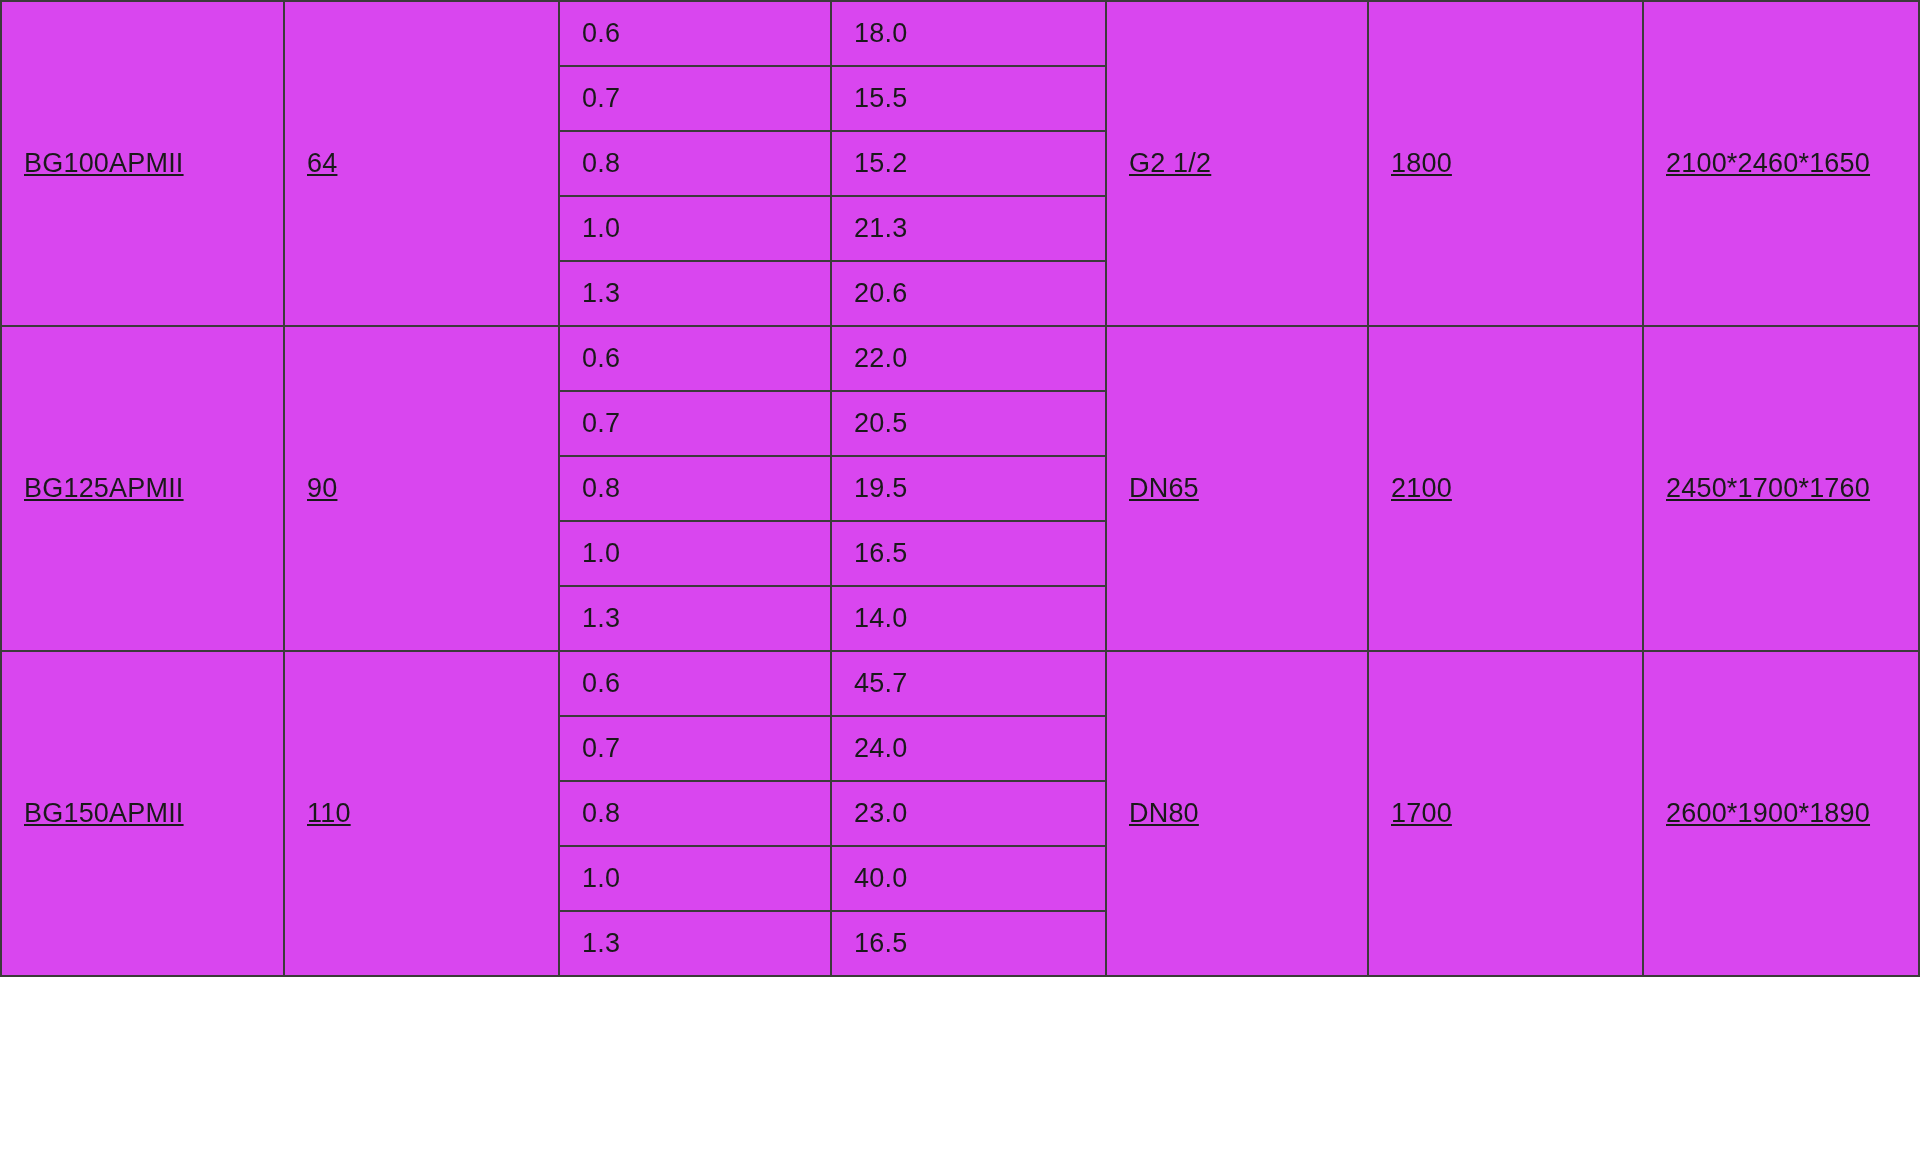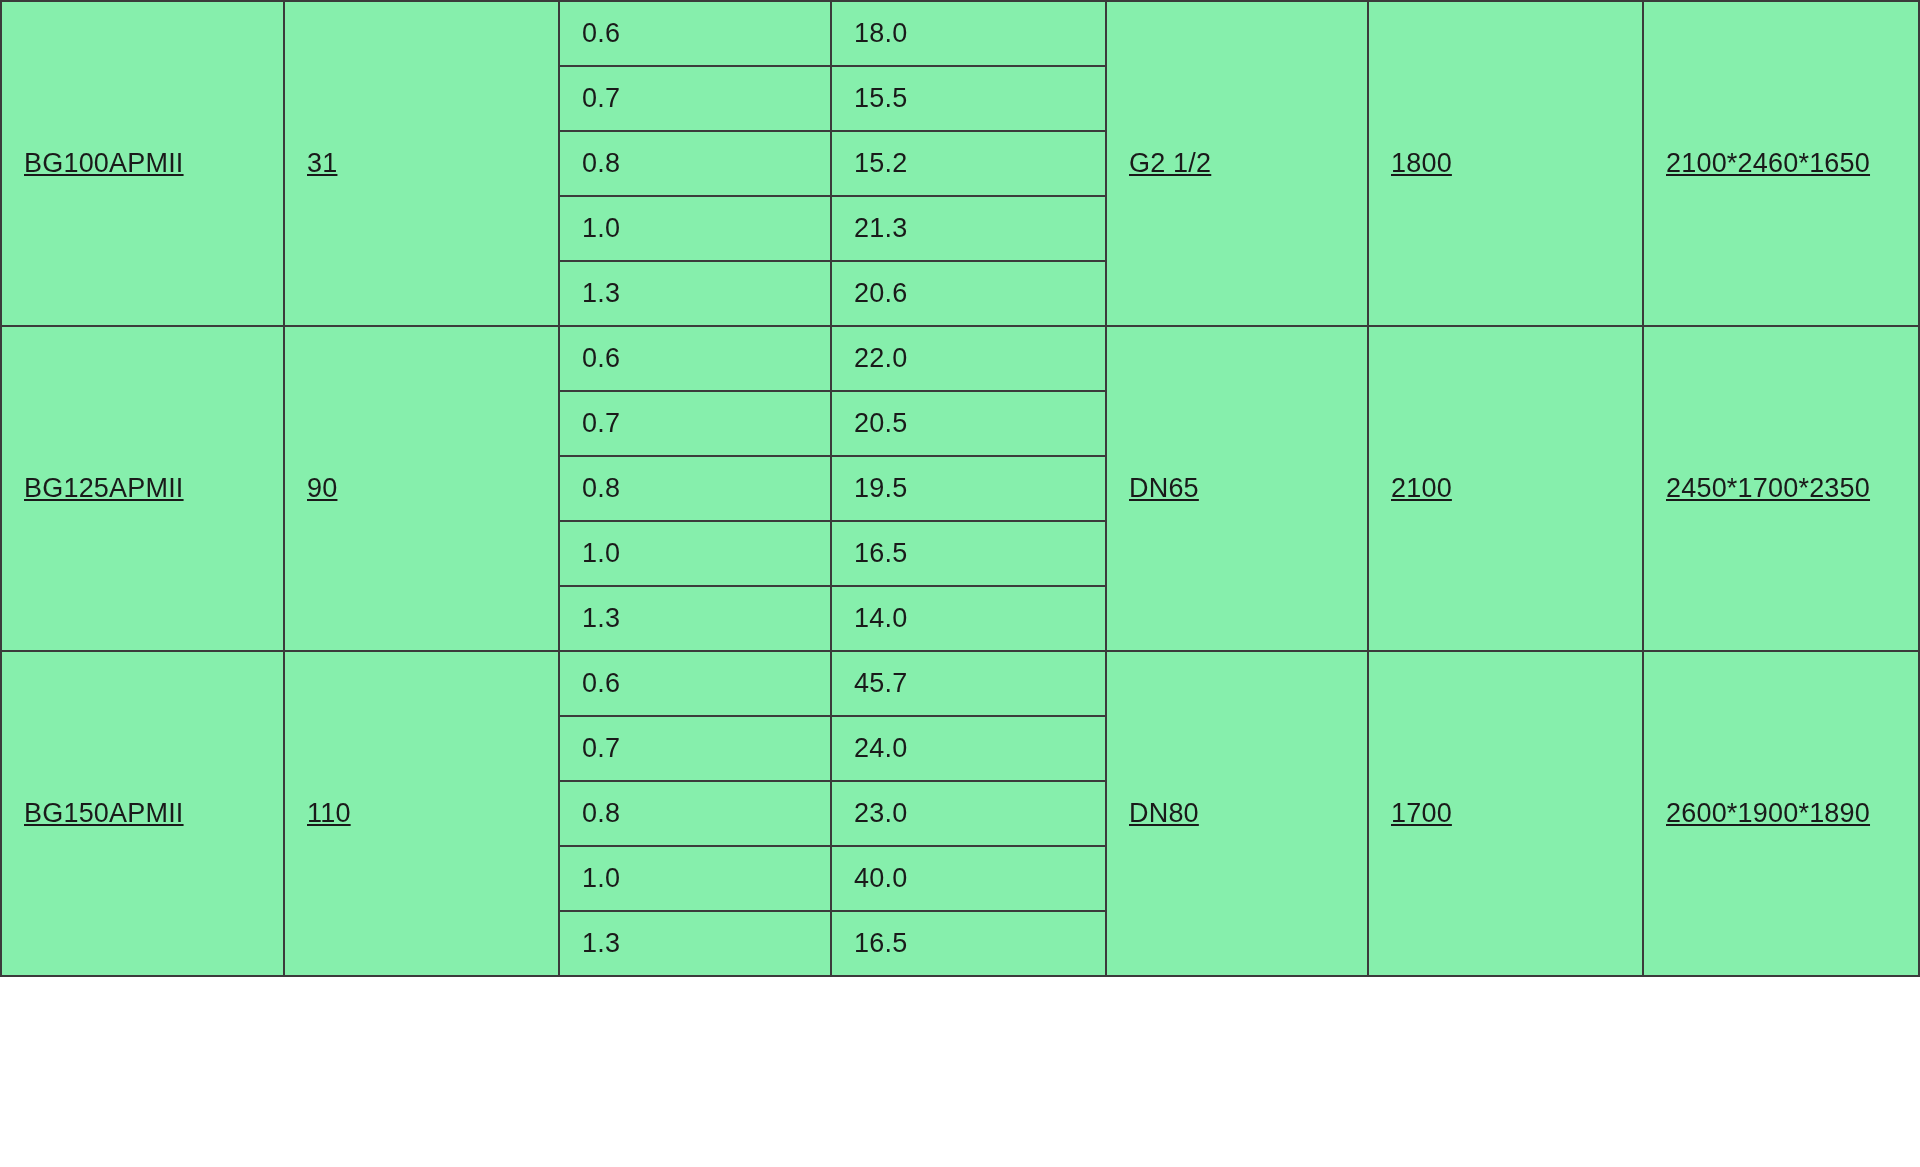--- a/index.html
+++ b/index.html
@@ -37,21 +37,21 @@
   table.spec-table td {
     border: 2px solid #3b3b3b;
     padding: 0 22px;
     font-size: 27px;
     line-height: 1.32;
     vertical-align: middle;
     text-align: left;
     font-weight: 400;
     letter-spacing: 0.2px;
     word-break: break-all;
-    background: #86efac;
+    background: #d946ef;
   }
   td.sub-cell {
     height: 63px;
   }
   td.group-cell {
     height: 63px;
     text-decoration: underline;
   }
   td.dims-cell {
     line-height: 1.38;
@@ -72,21 +72,21 @@
       <col class="c-press">
       <col class="c-flow">
       <col class="c-port">
       <col class="c-weight">
       <col class="c-dims">
     </colgroup>
     <tbody>
 
       <tr>
         <td class="group-cell" rowspan="5">BG100APMII</td>
-        <td class="group-cell" rowspan="5">31</td>
+        <td class="group-cell" rowspan="5">64</td>
         <td class="sub-cell">0.6</td>
         <td class="sub-cell">18.0</td>
         <td class="group-cell" rowspan="5">G2 1/2</td>
         <td class="group-cell" rowspan="5">1800</td>
         <td class="group-cell dims-cell" rowspan="5">2100*2460*1650</td>
       </tr>
       <tr>
         <td class="sub-cell">0.7</td>
         <td class="sub-cell">15.5</td>
       </tr>
@@ -103,21 +103,21 @@
         <td class="sub-cell">20.6</td>
       </tr>
 
       <tr>
         <td class="group-cell" rowspan="5">BG125APMII</td>
         <td class="group-cell" rowspan="5">90</td>
         <td class="sub-cell">0.6</td>
         <td class="sub-cell">22.0</td>
         <td class="group-cell" rowspan="5">DN65</td>
         <td class="group-cell" rowspan="5">2100</td>
-        <td class="group-cell dims-cell" rowspan="5">2450*1700*2350</td>
+        <td class="group-cell dims-cell" rowspan="5">2450*1700*1760</td>
       </tr>
       <tr>
         <td class="sub-cell">0.7</td>
         <td class="sub-cell">20.5</td>
       </tr>
       <tr>
         <td class="sub-cell">0.8</td>
         <td class="sub-cell">19.5</td>
       </tr>
       <tr>

